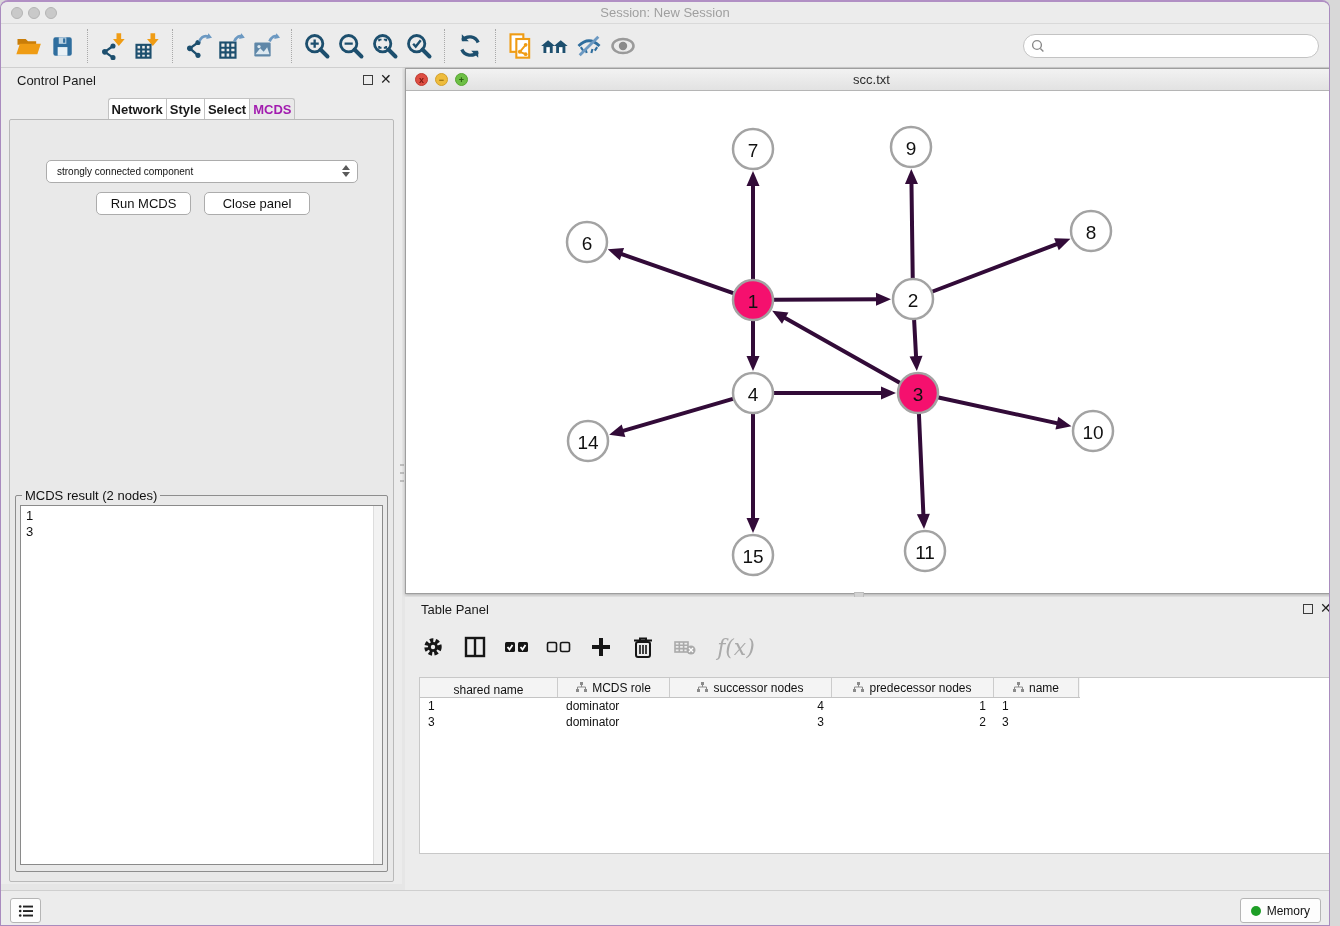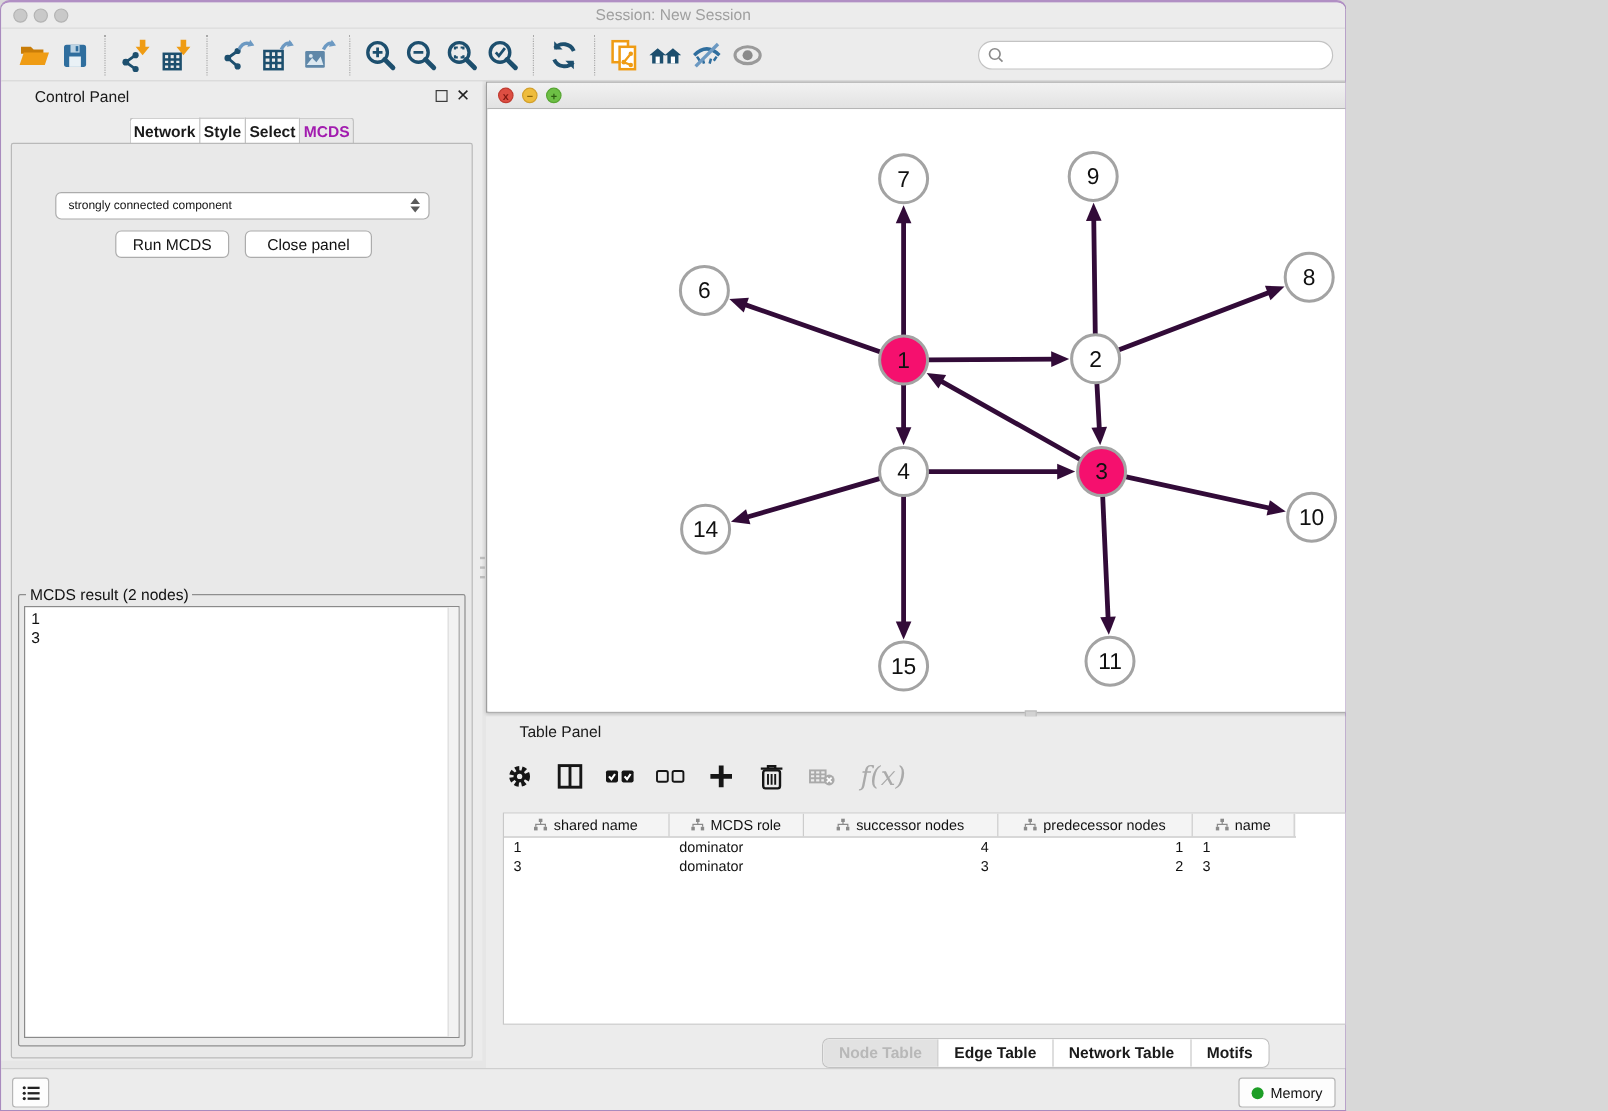--- a/index.html
+++ b/index.html
@@ -1,38 +1,38 @@
 <!DOCTYPE html>
 <html><head>
 <meta charset="utf-8">
 <style>
   html,body{margin:0;padding:0;background:#d8d8d8;}
   *{box-sizing:border-box;font-family:"Liberation Sans","DejaVu Sans",sans-serif;}
-  #app{position:relative;width:1122px;height:926px;background:#ececec;border:1px solid #a98bbe;border-top:2px solid #b18fc4;border-radius:8px 8px 0 0;overflow:hidden;}
+  #app{position:relative;width:1330px;height:926px;background:#ececec;border:1px solid #a98bbe;border-top:2px solid #b18fc4;border-radius:8px 8px 0 0;overflow:hidden;}
 
   
   #titlebar{position:absolute;left:0;top:0;width:100%;height:22px;background:#ececec;border-bottom:1px solid #d9d9d9;}
   .tl-dot{position:absolute;top:5px;width:12px;height:12px;border-radius:50%;background:#c9c9c9;border:1px solid #b4b4b4;}
   #title-text{position:absolute;left:0;right:0;top:3px;text-align:center;font-size:13px;color:#9f9f9f;}
 
   
   #toolbar{position:absolute;left:0;top:22px;width:100%;height:44px;background:#ececec;border-bottom:1px solid #cfcfcf;display:flex;align-items:center;padding:0 10px;}
   .tbtn{width:34px;height:34px;display:flex;align-items:center;justify-content:center;flex:0 0 auto;}
   .tsep{width:1px;height:34px;border-left:1px dotted #a9a9a9;margin:0 8px;flex:0 0 auto;}
   #search-wrap{margin-left:auto;position:relative;width:296px;height:24px;}
   #search-wrap input{width:100%;height:100%;border:1px solid #c3c3c3;border-radius:12px;padding:0 8px 0 26px;font-size:13px;background:#fff;outline:none;}
   #search-wrap svg{position:absolute;left:8px;top:5px;}
 
   
   #main{position:absolute;left:0;top:66px;width:100%;height:822px;background:#e6e6e6;}
 
   
   #control-panel{position:absolute;left:0;top:0;width:401px;height:816px;background:#ececec;}
   .panel-header{position:absolute;left:0;top:0;width:100%;height:26px;}
-  .panel-title{position:absolute;left:28px;top:5px;font-size:13px;color:#1a1a1a;}
+  .panel-title{position:absolute;left:16px;top:5px;font-size:13px;color:#1a1a1a;}
   .float-box{position:absolute;top:7px;width:10px;height:10px;border:1.5px solid #3c3c3c;}
   .close-x{position:absolute;top:4px;font-size:14px;font-weight:bold;color:#222;line-height:14px;}
   #cp-tabs{position:absolute;left:0;top:30px;width:100%;display:flex;justify-content:center;}
   .cp-tab{font-size:13px;font-weight:600;color:#1a1a1a;background:#fff;border:1px solid #c2c2c2;border-right:none;padding:3px 3px;}
   .cp-tab:first-child{border-radius:3px 0 0 0;}
   .cp-tab:last-child{border-right:1px solid #c2c2c2;border-radius:0 3px 0 0;}
   .cp-tab.active{background:#e9e9e9;color:#a21caf;border-bottom:1px solid #e9e9e9;}
   #cp-body{position:absolute;left:8px;top:51px;width:385px;height:763px;background:#e9e9e9;border:1px solid #b9b9b9;border-radius:2px;}
   #opt-label{position:absolute;left:0;width:100%;top:20px;text-align:center;font-size:13px;color:#111;}
   #opt-select{position:absolute;left:36px;top:40px;width:312px;height:23px;background:#fff;border:1px solid #acacac;border-radius:5px;font-size:10px;color:#111;display:flex;align-items:center;padding:0 22px 0 10px;}
@@ -276,20 +276,21 @@
         <i></i>
         <i></i>
         <i></i>
       </div>
 
     <div id="net-window">
       <div id="net-titlebar">
         <span class="mac-dot" style="left:9px;background:#dd4e42;border:1px solid #c03b31;color:#7e1710">x</span>
         <span class="mac-dot" style="left:29px;background:#eebc3c;border:1px solid #d3a02b;color:#8a6408">−</span>
         <span class="mac-dot" style="left:49px;background:#6dbf45;border:1px solid #57a532;color:#2c5e12">+</span>
+        <div id="net-title">scc.txt</div>
       </div>
       <div id="net-canvas">
         <svg width="929" height="502" viewBox="0 0 929 502">
             <line x1="346" y1="188" x2="346" y2="88.25" stroke="#320b38" stroke-width="4" stroke-linecap="round"></line>
             <polygon points="346,80 352.5,95 339.5,95" fill="#320b38"></polygon>
             <line x1="326.1752536154717" y1="202.07328138371903" x2="208.55707514914192" y2="160.97777324488092" stroke="#320b38" stroke-width="4" stroke-linecap="round"></line>
             <polygon points="200.76878192664867,158.2565623599134 217.07329939206537,157.06798749061724 212.78533072484382,169.34044953818236" fill="#320b38"></polygon>
             <line x1="366.9995898557659" y1="208.86875256340147" x2="475.7505908030039" y2="208.18905880748122" stroke="#320b38" stroke-width="4" stroke-linecap="round"></line>
             <polygon points="484.0004296749119,208.1374973145318 469.04134684164535,214.73111853412496 468.9600984285129,201.73137243293655" fill="#320b38"></polygon>
             <line x1="346" y1="230" x2="346" y2="271.75" stroke="#320b38" stroke-width="4" stroke-linecap="round"></line>
@@ -399,21 +400,21 @@
               <path d="M16 13l4 4M20 13l-4 4" stroke="#fff" stroke-width="1.4"></path>
             </svg>
         </div>
         <div class="tp-icon" style="width:46px">
           <span id="fx-label">f(x)</span>
         </div>
       </div>
 
       <div id="node-table">
         <div id="thead">
-            <div class="th" style="width: 138px;">
+            <div class="th" style="width: 138px; flex-direction: column;">
               <svg width="11" height="11" viewBox="0 0 11 11">
                 <rect x="4" y="0" width="3" height="3" fill="#8a8a8a"></rect>
                 <path d="M5.5 3v2M1.5 7V5h8v2" stroke="#8a8a8a" fill="none"></path>
                 <rect x="0" y="7" width="3" height="3" fill="#8a8a8a"></rect>
                 <rect x="8" y="7" width="3" height="3" fill="#8a8a8a"></rect>
               </svg>
               <span>shared name</span>
             </div>
             <div class="th" style="width: 112px;">
               <svg width="11" height="11" viewBox="0 0 11 11">
@@ -463,28 +464,20 @@
             <div class="trow">
               <div class="td" style="width: 138px;">3</div>
               <div class="td" style="width: 112px;">dominator</div>
               <div class="td r" style="width: 162px;">3</div>
               <div class="td r" style="width: 162px;">2</div>
               <div class="td" style="width: 85px;">3</div>
             </div>
           </div>
       </div>
 
-      <div id="tp-tabs">
-        <div id="tp-tabs-group">
-          <div class="tp-tab active">Node Table</div>
-          <div class="tp-tab">Edge Table</div>
-          <div class="tp-tab">Network Table</div>
-          <div class="tp-tab">Motifs</div>
-        </div>
-      </div>
     </div>
   </div>
 
   <div id="statusbar">
     <div id="list-btn">
       <svg width="16" height="14" viewBox="0 0 16 14">
           <circle cx="2.2" cy="2.5" r="1.3" fill="#222"></circle>
           <circle cx="2.2" cy="7" r="1.3" fill="#222"></circle>
           <circle cx="2.2" cy="11.5" r="1.3" fill="#222"></circle>
           <rect x="5" y="1.6" width="10" height="1.9" fill="#222"></rect>

